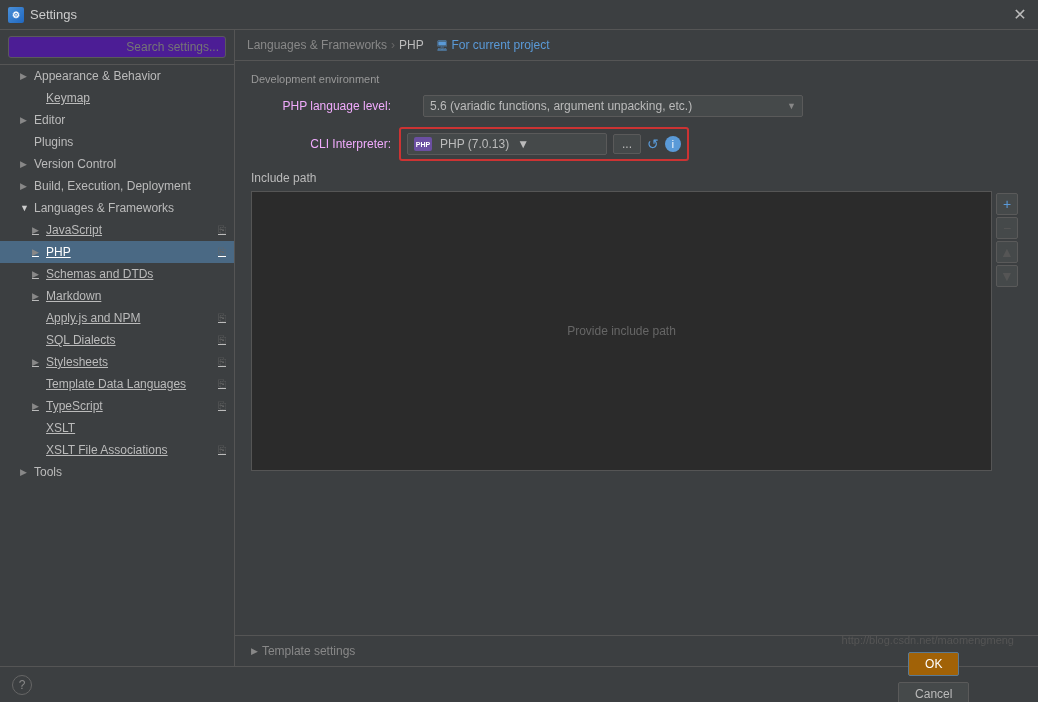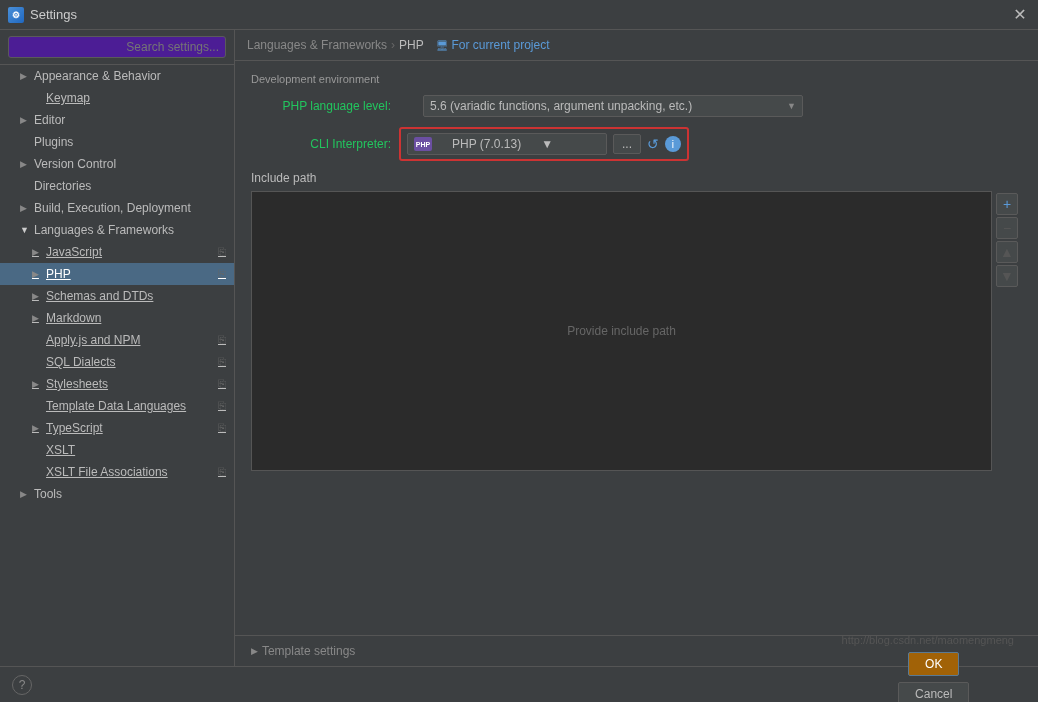--- a/index.html
+++ b/index.html
@@ -172,21 +172,21 @@
     .form-row {
       display: flex;
       align-items: center;
       margin-bottom: 10px;
       gap: 8px;
     }
 
     .form-label {
       width: 140px;
       text-align: right;
-      color: #22c55e;
+      color: #f0abfc;
       font-size: 12px;
       flex-shrink: 0;
     }
 
     .form-control-wrapper {
       display: flex;
       align-items: center;
       gap: 4px;
       padding-left: 24px;
     }
@@ -222,21 +222,21 @@
 
     .cli-select {
       background: #45494a;
       border: 1px solid #5a5a5a;
       color: #bbbbbb;
       padding: 3px 6px;
       font-size: 12px;
       border-radius: 2px;
       display: flex;
       align-items: center;
-      gap: 20px;
+      gap: 8px;
       cursor: pointer;
       min-width: 200px;
     }
     .php-icon-box {
       width: 18px;
       height: 14px;
       background: #6b4fa2;
       border-radius: 2px;
       display: flex;
       align-items: center;
@@ -423,24 +423,20 @@
       <span class="arrow">▶</span>
       <span>Editor</span>
     </div>
     <div class="sidebar-item indent1">
       <span class="arrow" style="opacity:0">▶</span>
       <span>Plugins</span>
     </div>
     <div class="sidebar-item indent1">
       <span class="arrow">▶</span>
       <span>Version Control</span>
-    </div>
-    <div class="sidebar-item indent1">
-      <span class="arrow" style="opacity:0">▶</span>
-      <span>Directories</span>
     </div>
     <div class="sidebar-item indent1">
       <span class="arrow">▶</span>
       <span>Build, Execution, Deployment</span>
     </div>
     <div class="sidebar-item indent1">
       <span class="arrow expanded">▼</span>
       <span>Languages &amp; Frameworks</span>
     </div>
     <div class="sidebar-item indent2">

